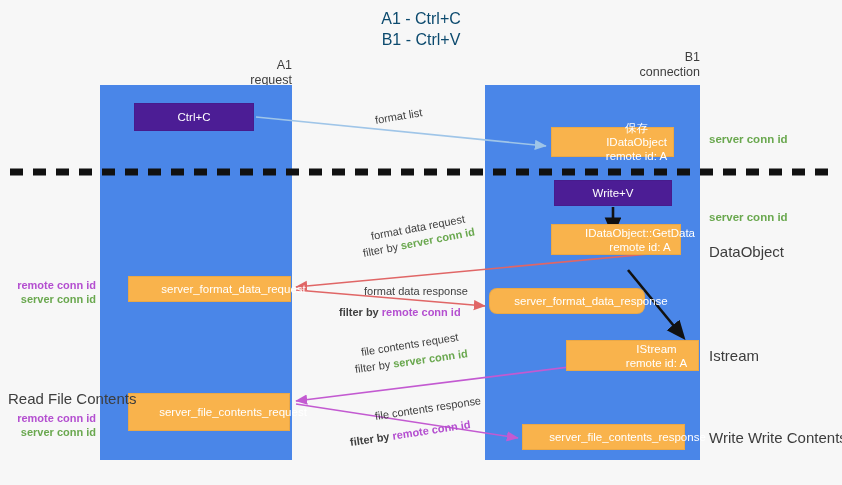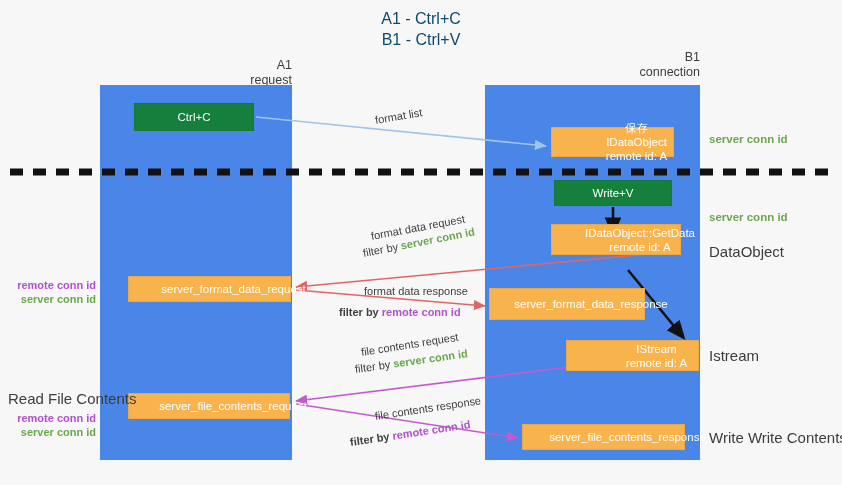--- a/index.html
+++ b/index.html
@@ -27,31 +27,31 @@
   }
   .col-head .big{display:block;}
   .col-head .sub{display:block;}
 
   .node{
     position:absolute;box-sizing:border-box;
     display:flex;flex-direction:column;align-items:center;justify-content:center;
     color:#ffffff;font-size:11.5px;line-height:14px;text-align:center;
     border:1px solid rgba(0,0,0,.06);
   }
-  .green{background:#15803d;}
+  .green{background:#4c1d95;}
   .orange{background:#fbb040;background:#f9b34c;padding-left:48px;}
 
   .n-ctrlc{left:134px;top:103px;width:120px;height:28px;}
   .n-save{left:551px;top:127px;width:123px;height:30px;}
   .n-ctrlv{left:554px;top:180px;width:118px;height:26px;}
   .n-getdata{left:551px;top:224px;width:130px;height:31px;}
   .n-fmtreq{left:128px;top:276px;width:163px;height:26px;}
-  .n-fmtresp{left:489px;top:288px;width:156px;height:32px;}
+  .n-fmtresp{left:489px;top:288px;width:156px;height:26px;border-radius:8px;}
   .n-istream{left:566px;top:340px;width:133px;height:31px;}
-  .n-filereq{left:128px;top:393px;width:162px;height:26px;}
+  .n-filereq{left:128px;top:393px;width:162px;height:38px;}
   .n-fileresp{left:522px;top:424px;width:163px;height:26px;align-items:center;}
 
   .lbl{position:absolute;font-size:11px;line-height:14px;color:#404040;white-space:nowrap;}
   .green-t{color:#6aa84f;font-weight:bold;}
   .mag-t{color:#b44fd0;font-weight:bold;}
   .plain-b{font-weight:bold;}
 
   .side-lbl{position:absolute;font-size:15px;line-height:14px;color:#3d3d3d;white-space:nowrap;}
   .side-green{position:absolute;font-size:11.5px;line-height:14px;color:#6aa84f;font-weight:bold;white-space:nowrap;}
   .stack{position:absolute;font-size:11px;line-height:14px;white-space:nowrap;text-align:right;font-weight:bold;}

